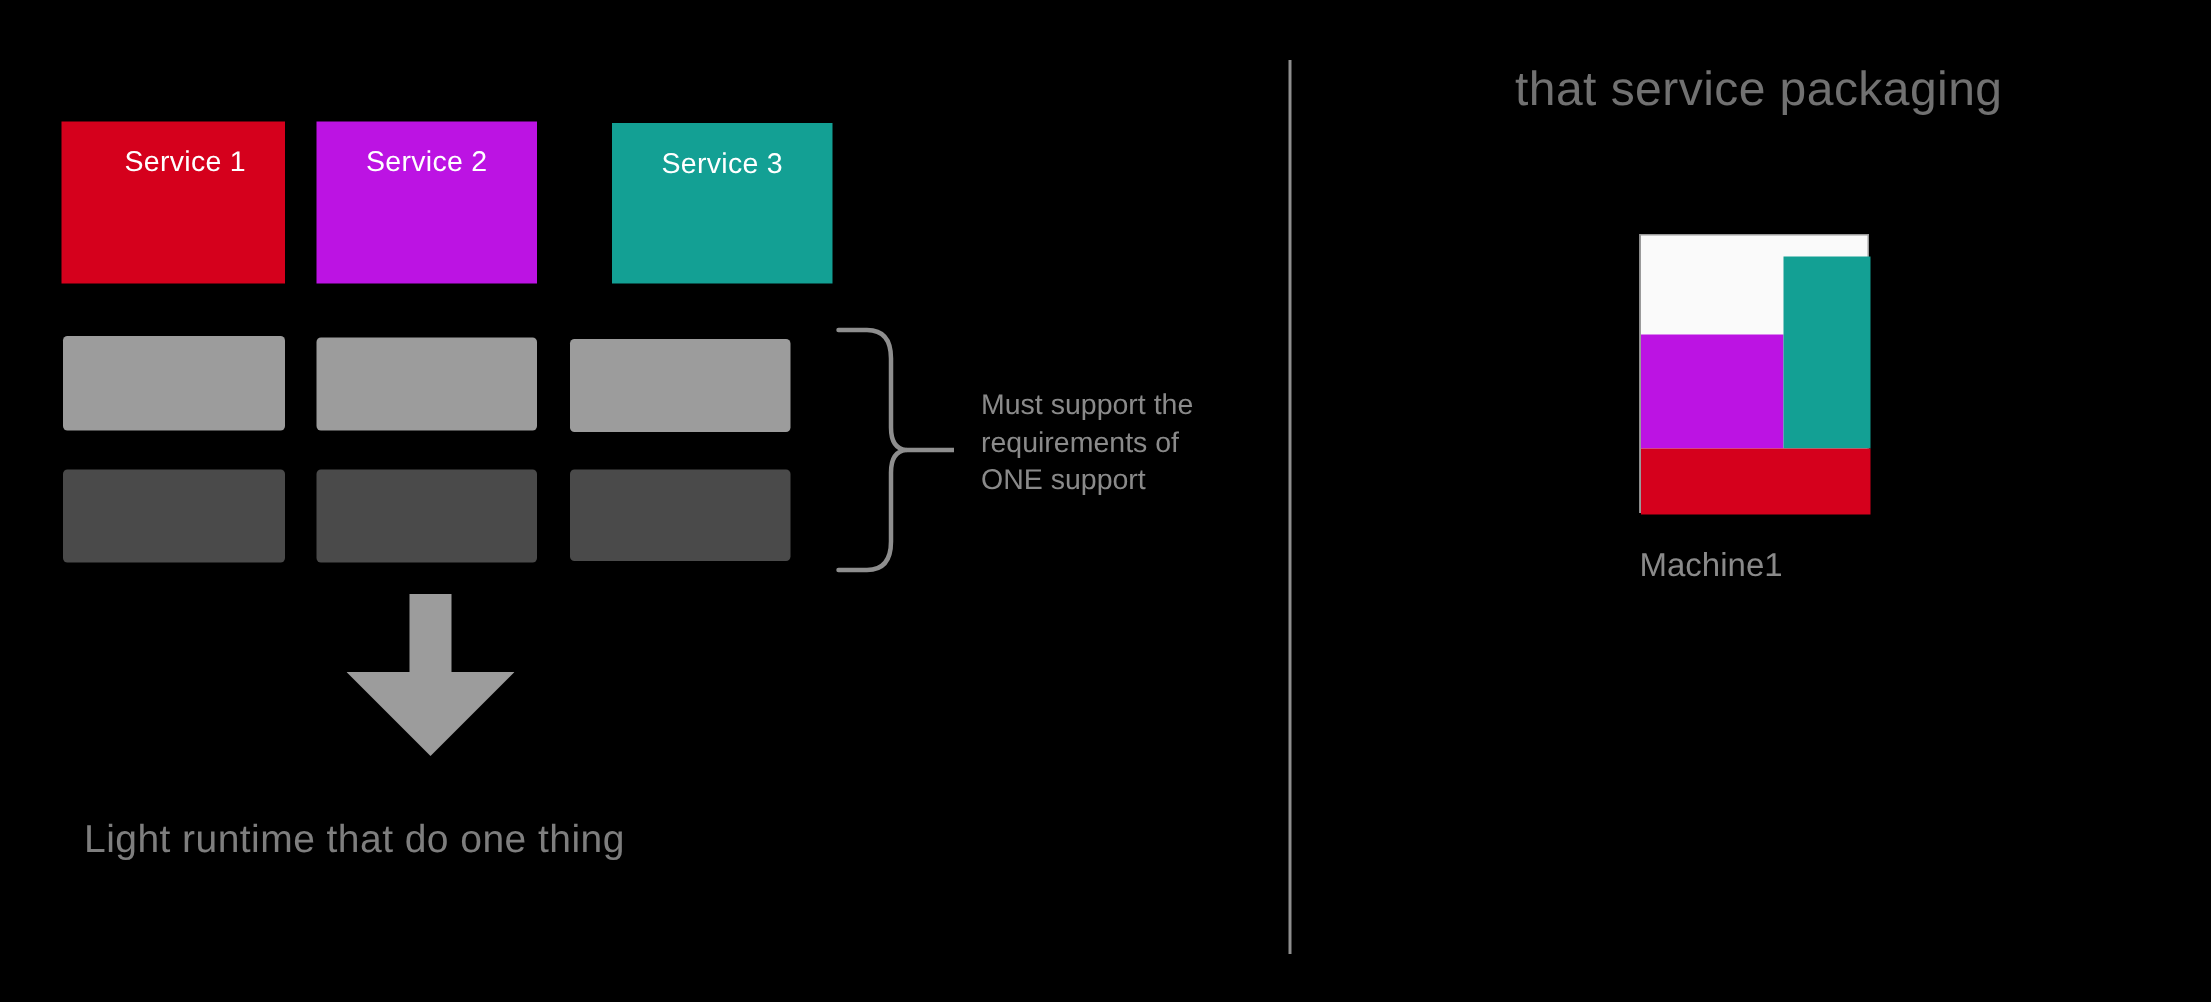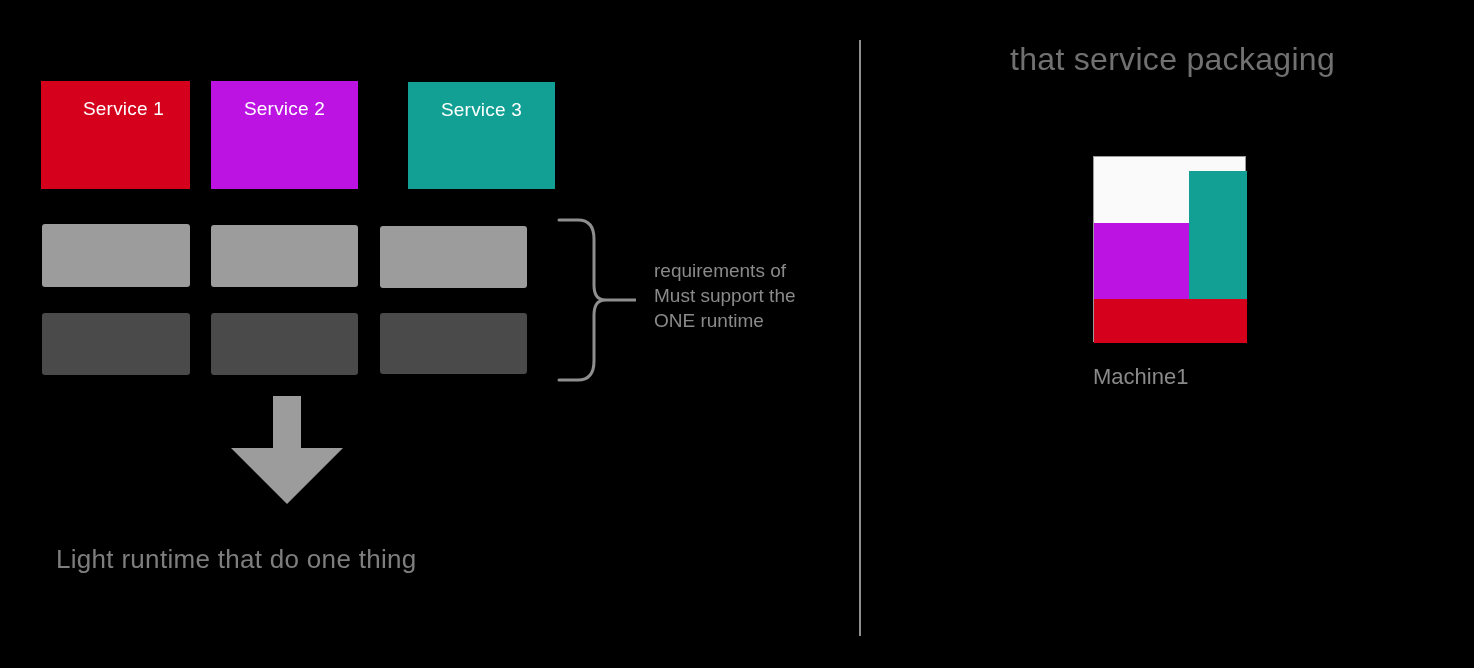--- a/index.html
+++ b/index.html
@@ -152,23 +152,23 @@
   <div class="req-bar dark" id="bar-d1"></div>
   <div class="req-bar dark" id="bar-d2"></div>
   <div class="req-bar dark" id="bar-d3"></div>
 
   <svg id="brace" viewBox="0 0 90 170">
     <path d="M 3 5 L 22 5 Q 38 5 38 24 L 38 70 Q 38 84 48 85 Q 38 86 38 100 L 38 146 Q 38 165 22 165 L 3 165" fill="none" stroke="#8E8E8E" stroke-width="3" stroke-linecap="round" stroke-linejoin="round"></path>
     <line x1="48" y1="85" x2="80" y2="85" stroke="#8E8E8E" stroke-width="3" stroke-linecap="butt"></line>
   </svg>
 
   <div id="callout-text">
+    <div>Must support the</div>
     <div>requirements of</div>
-    <div>Must support the</div>
-    <div>ONE runtime</div>
+    <div>ONE support</div>
   </div>
 
   <svg id="down-arrow" viewBox="0 0 112 108">
     <polygon points="42,0 70,0 70,52 112,52 56,108 0,52 42,52" fill="#9C9C9C"></polygon>
   </svg>
 
   <div id="bottom-caption">Light runtime that do one thing</div>
 
   <div id="divider"></div>
 

